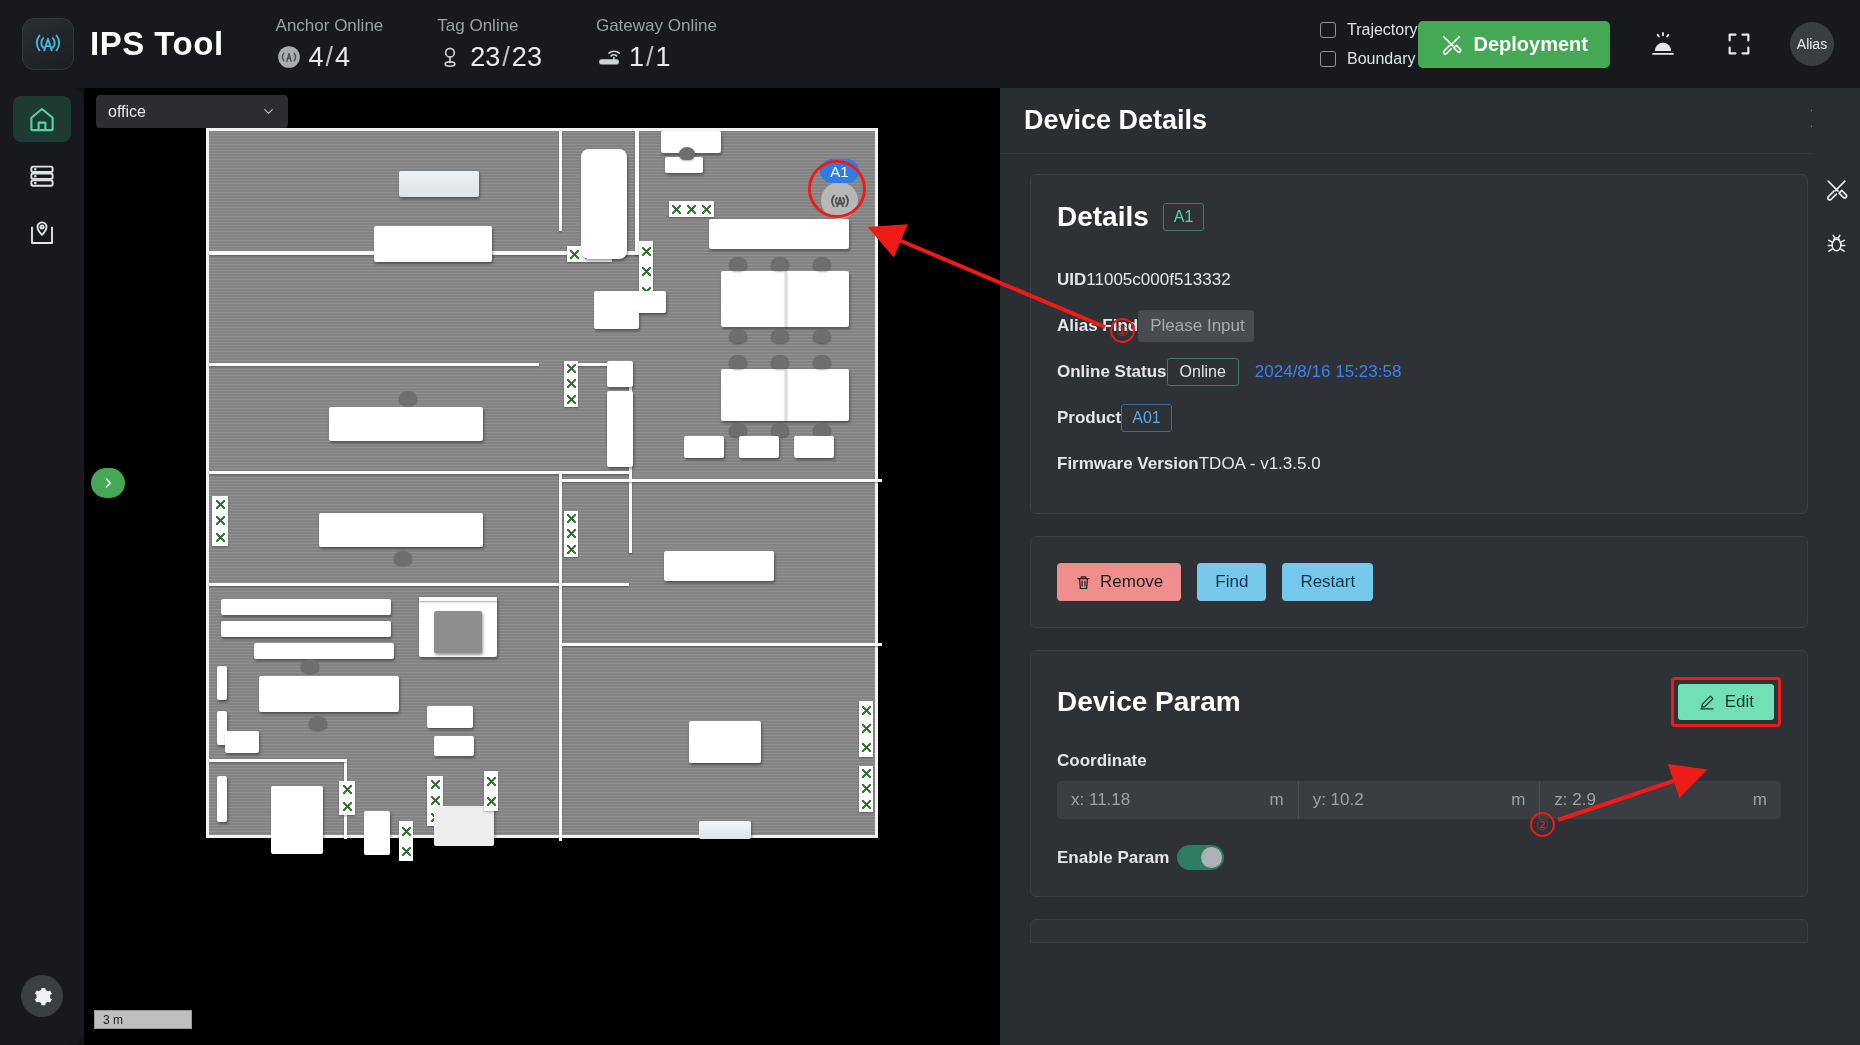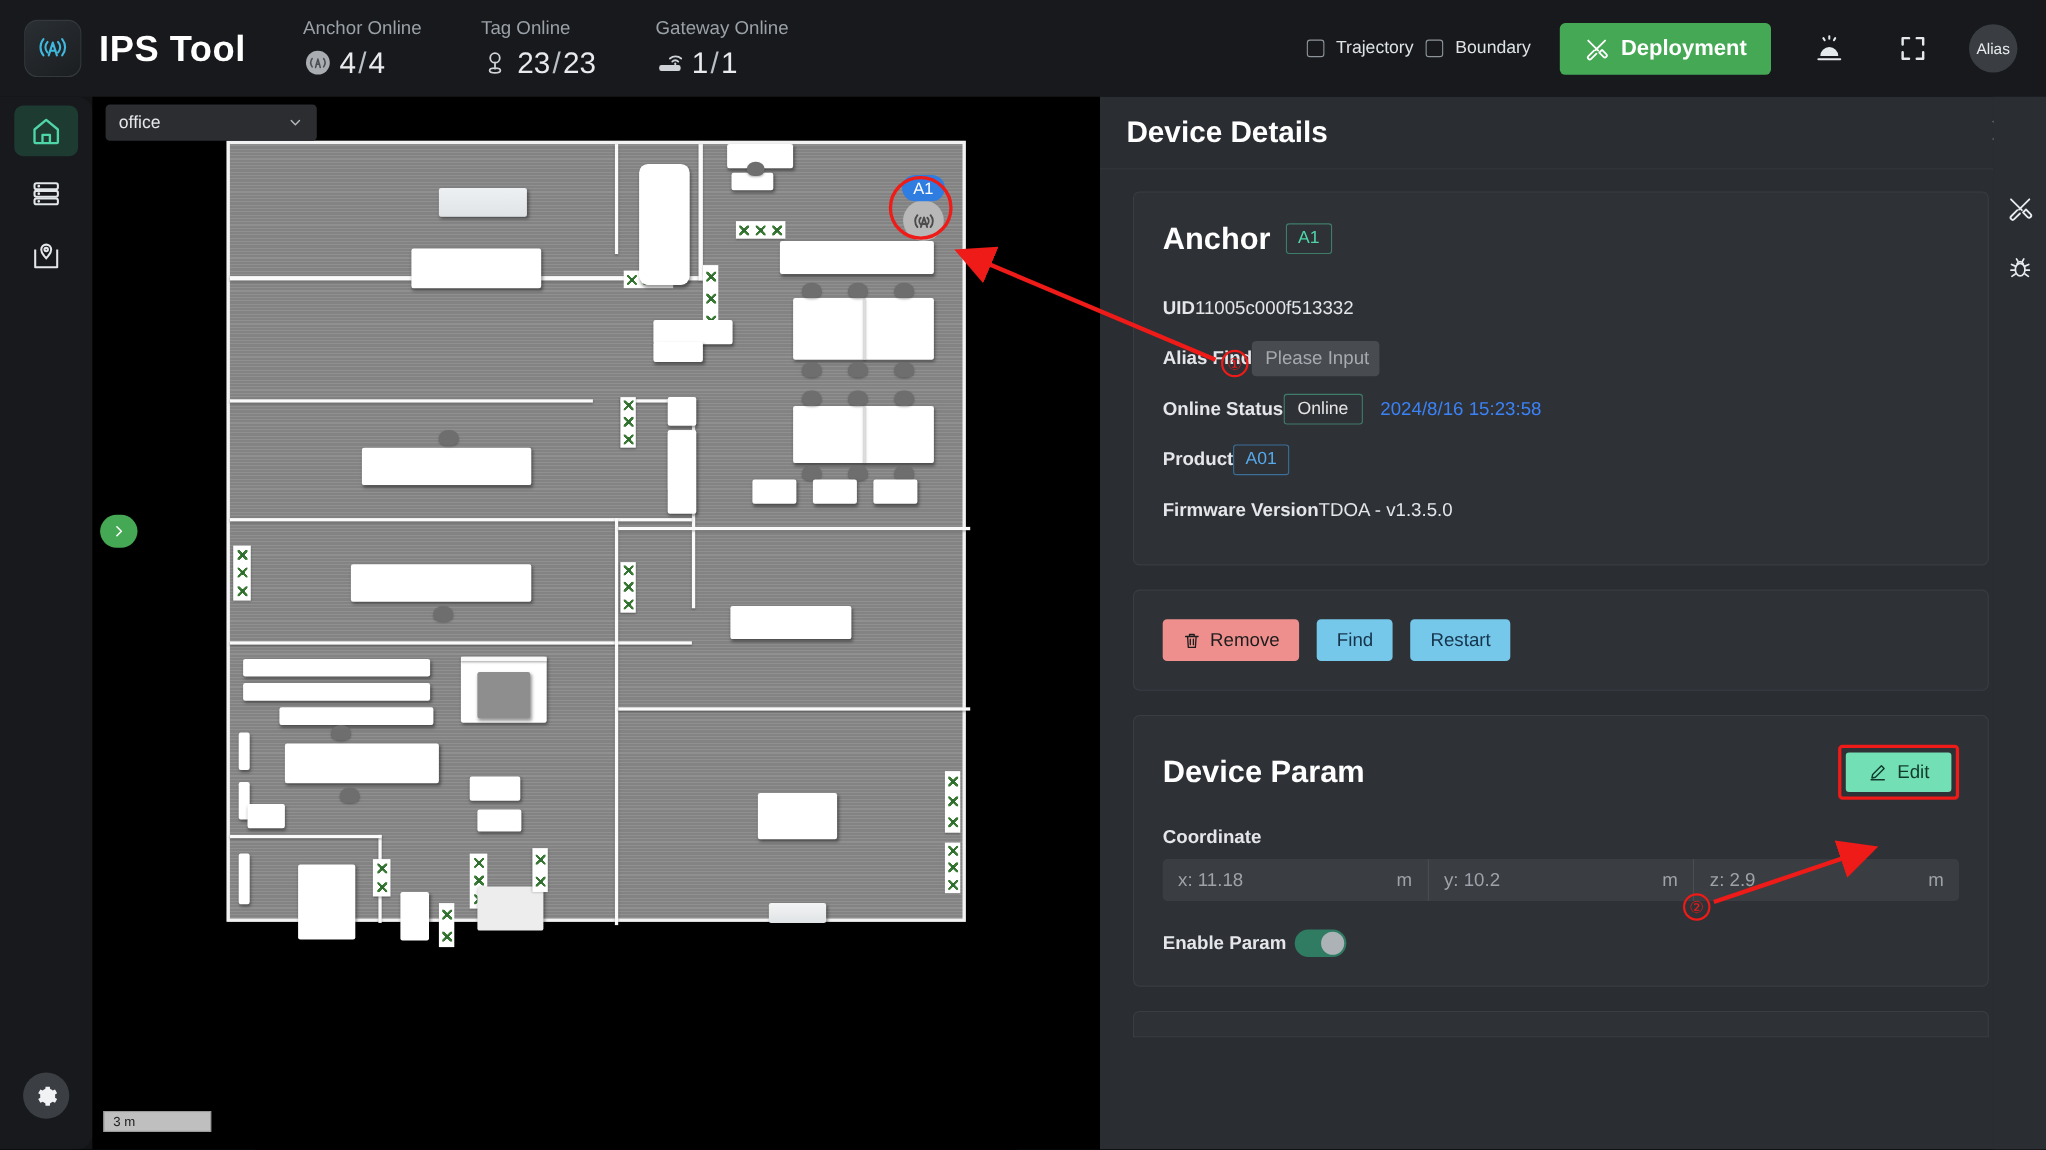--- a/index.html
+++ b/index.html
@@ -32,21 +32,21 @@
   .stat-label { color: #9aa1a8; font-size: 17px; margin-bottom: 6px; display:block; }
   .stat-value { display: flex; align-items: center; color: #e8eaec; font-size: 27px; }
   .stat-value svg { width: 26px; height: 26px; margin-right: 7px; }
   .stat-num { font-weight: 400; }
   .stat-sep { color: #b9bfc4; margin: 0 2px; }
 
   .header-right {
     position: absolute; right: 0; top: 0; height: 88px;
     display: flex; align-items: center;
   }
-  .checks { display: flex; flex-direction: row; gap: 11px; margin-right: 26px;}
+  .checks { display: flex; flex-direction: column; gap: 11px; }
   .check-row { display: flex; align-items: center; }
   .cbox {
     width: 16px; height: 16px; border: 1.5px solid #8d949a; border-radius: 3px;
     background: transparent; margin-right: 11px;
   }
   .check-label { color: #dfe3e6; font-size: 16px; }
   .deploy-btn {
     background: #45a854; color: #fff; border: none; border-radius: 5px;
     height: 47px; padding: 0 22px; font-size: 20px; font-weight: 600;
     display: flex; align-items: center; gap: 11px; cursor: pointer;
@@ -605,21 +605,21 @@
         <svg viewBox="0 0 24 24" fill="none" stroke="#e9ecef" stroke-width="1.9">
           <path d="M5 5l14 14M19 5L5 19" stroke-linecap="round"></path>
         </svg>
       </div>
     </div>
 
     <div class="panel-body">
 
       <div class="card">
         <div class="card-head">
-          <div class="card-title">Anchor</div>
+          <div class="card-title">Details</div>
           <div class="tag-box">A1</div>
         </div>
 
         <div class="row">
           <div class="row-label">UID</div>
           <div class="row-val">11005c000f513332</div>
         </div>
 
         <div class="row">
           <div class="row-label">Alias Find</div>

